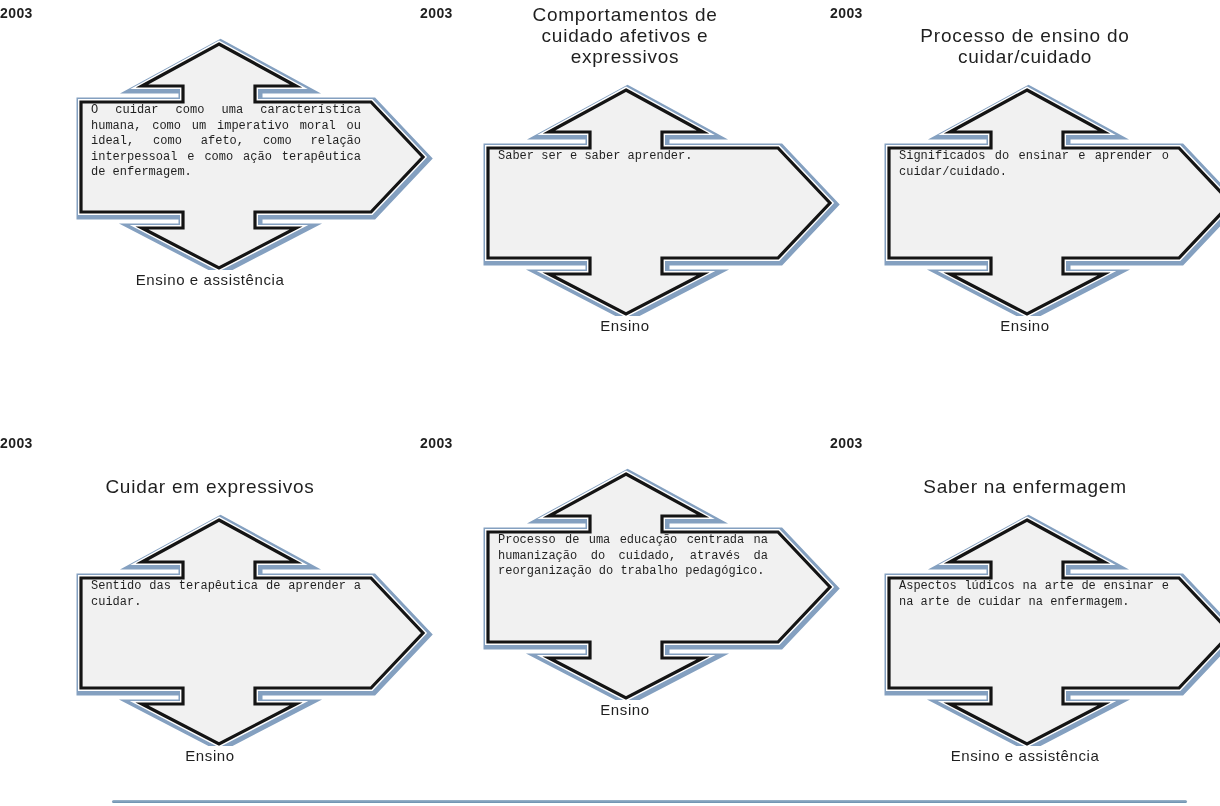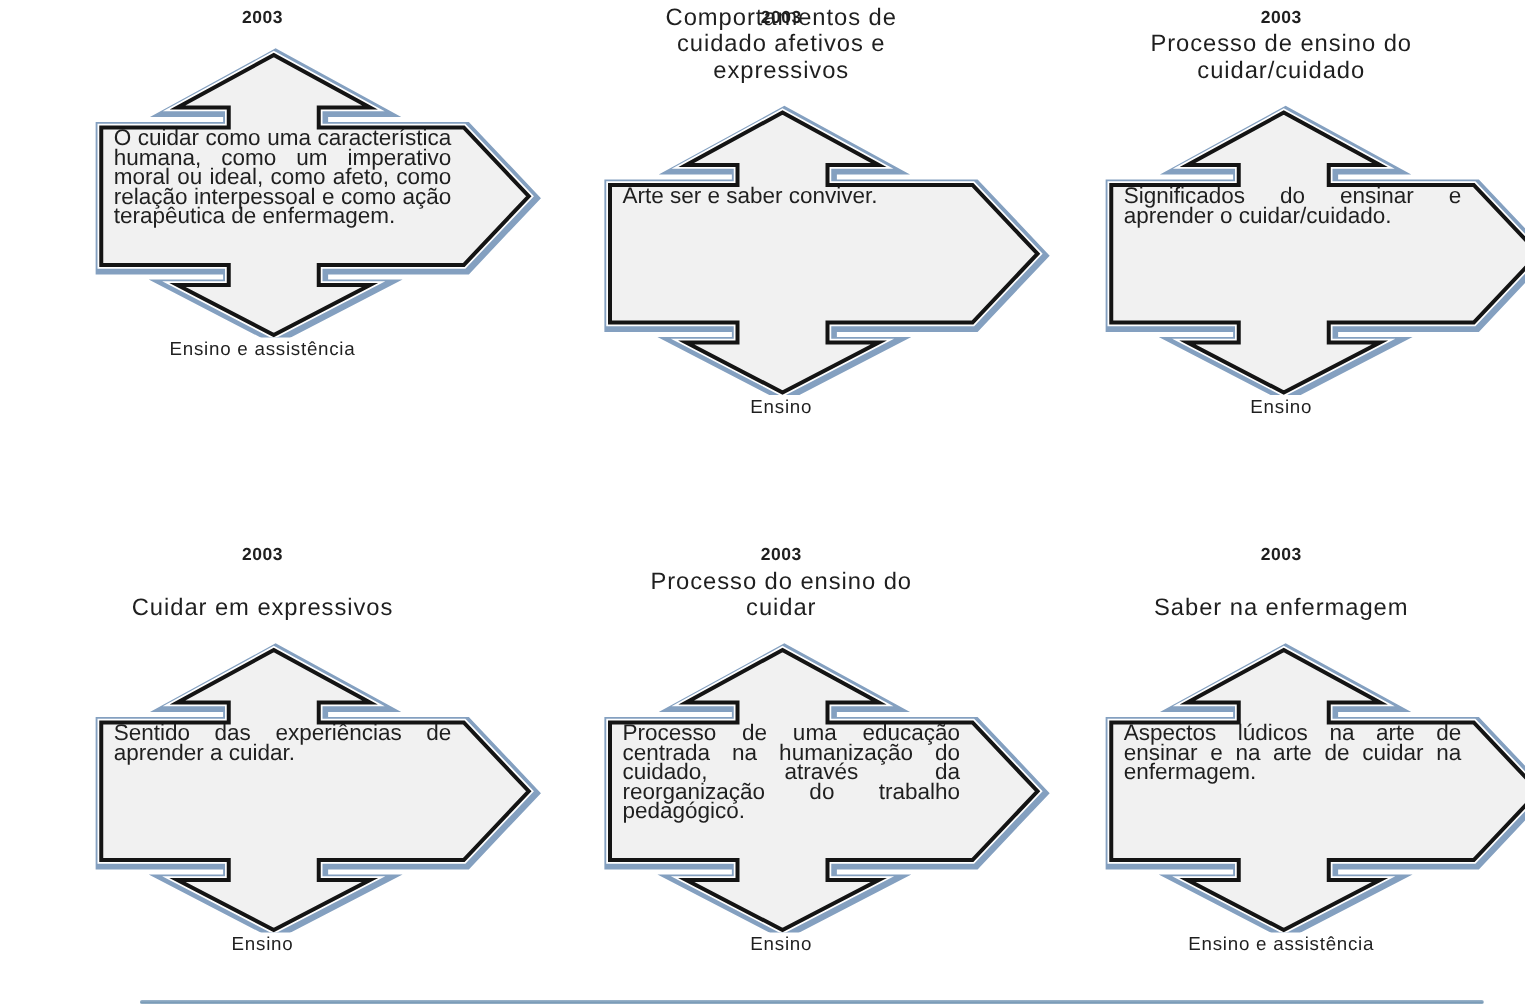--- a/index.html
+++ b/index.html
@@ -8,37 +8,38 @@
     font-family: "Liberation Sans", "DejaVu Sans", sans-serif;
     color: var(--text-color, #1f1f1f);
   }
   .grid {
     display: grid;
     grid-template-columns: 420px 410px 390px;
     grid-template-rows: 430px auto;
   }
   .cell { padding-top: 5px; }
   .year {
-    text-align: center; font-weight: bold;
+    text-align: left; font-weight: bold;
     font-size: 14px; line-height: 16px; letter-spacing: 0.03em;
   }
   .title {
     height: 46px; max-width: 262px; margin: 0 auto;
     display: flex; align-items: flex-end; justify-content: center;
     text-align: center; font-size: 19px; line-height: 21px; letter-spacing: 0.04em;
   }
   .shape-wrap { position: relative; width: 368px; height: 240px; margin-top: 9px; }
   .col1 .shape-wrap { margin-left: 65px; }
   .col2 .shape-wrap { margin-left: 52px; }
   .col3 .shape-wrap { margin-left: 43px; }
   .callout-svg { position: absolute; left: 0; top: 0; display: block; }
   .body-text {
     position: absolute; left: 26px; top: 73px; width: 270px;
-    font-size: 18px; line-height: 15.5px; text-align: justify;
+    font-size: 12px; line-height: 15.5px; text-align: justify;
     color: var(--text-color, #1f1f1f);
+    font-family: Liberation Mono, monospace;
   }
   .label {
     text-align: center; font-size: 15px; letter-spacing: 0.04em; line-height: 19px;
   }
   .divider {
     position: absolute; left: 112px; top: 800px; width: 1075px; height: 3px;
     background: linear-gradient(#9db6cc, var(--divider-color, #6a8fae));
     border-radius: 2px;
   }
   .defs-holder { position: absolute; width: 0; height: 0; overflow: hidden; }
@@ -69,21 +70,21 @@
     <div class="label">Ensino e assistência</div>
   </section>
 
   <section class="cell col2">
     <div class="year">2003</div>
     <div class="title">Comportamentos de cuidado afetivos e expressivos</div>
     <div class="shape-wrap">
       <svg class="callout-svg" width="368" height="240" viewBox="-6 -6 368 240">
           <use href="#callout"></use>
         </svg>
-      <div class="body-text">Arte ser e saber conviver.</div>
+      <div class="body-text">Saber ser e saber aprender.</div>
     </div>
     <div class="label">Ensino</div>
   </section>
 
   <section class="cell col3">
     <div class="year">2003</div>
     <div class="title">Processo de ensino do cuidar/cuidado</div>
     <div class="shape-wrap">
       <svg class="callout-svg" width="368" height="240" viewBox="-6 -6 368 240">
           <use href="#callout"></use>
@@ -93,28 +94,27 @@
     <div class="label">Ensino</div>
   </section>
 
   <section class="cell col1">
     <div class="year">2003</div>
     <div class="title">Cuidar em expressivos</div>
     <div class="shape-wrap">
       <svg class="callout-svg" width="368" height="240" viewBox="-6 -6 368 240">
           <use href="#callout"></use>
         </svg>
-      <div class="body-text">Sentido das experiências de aprender a cuidar.</div>
+      <div class="body-text">Sentido das terapêutica de aprender a cuidar.</div>
     </div>
     <div class="label">Ensino</div>
   </section>
 
   <section class="cell col2">
     <div class="year">2003</div>
-    <div class="title">Processo do ensino do cuidar</div>
     <div class="shape-wrap">
       <svg class="callout-svg" width="368" height="240" viewBox="-6 -6 368 240">
           <use href="#callout"></use>
         </svg>
       <div class="body-text">Processo de uma educação centrada na humanização do cuidado, através da reorganização do trabalho pedagógico.</div>
     </div>
     <div class="label">Ensino</div>
   </section>
 
   <section class="cell col3">

